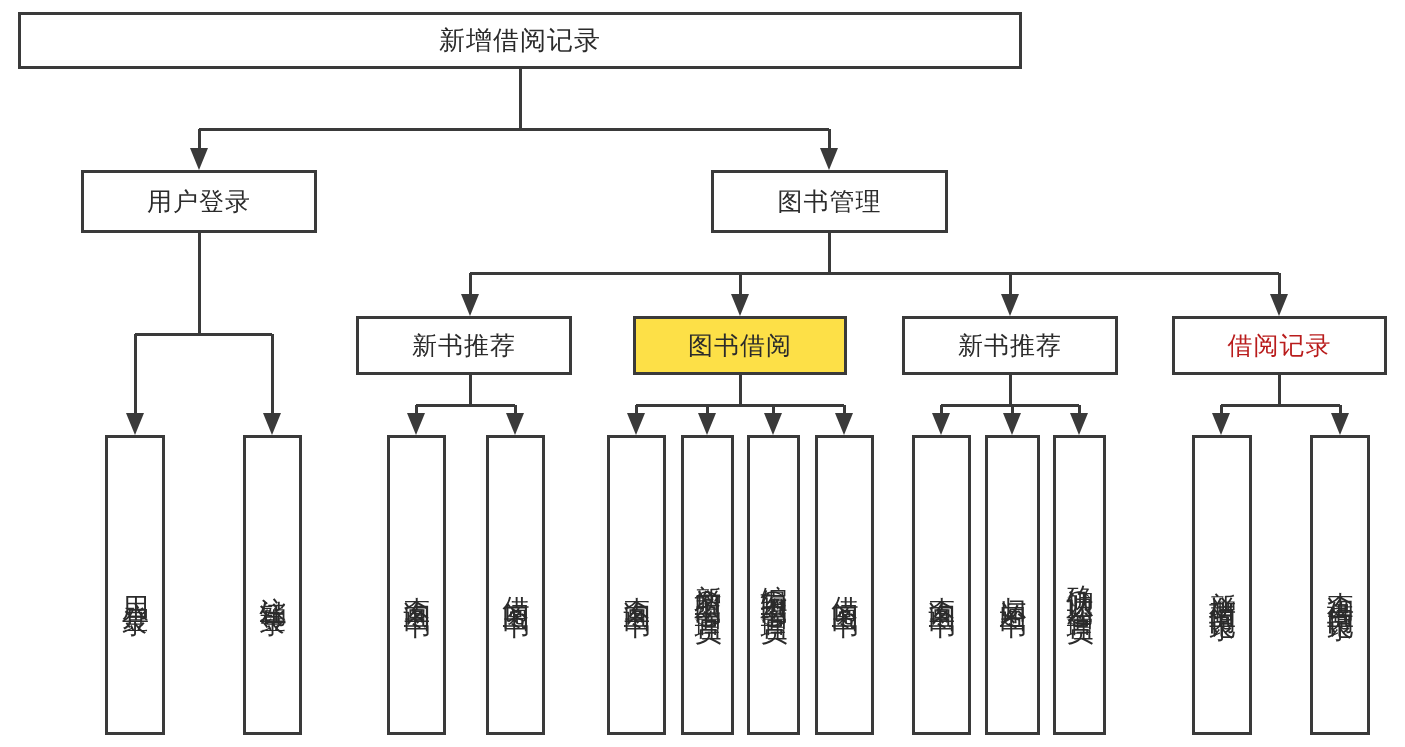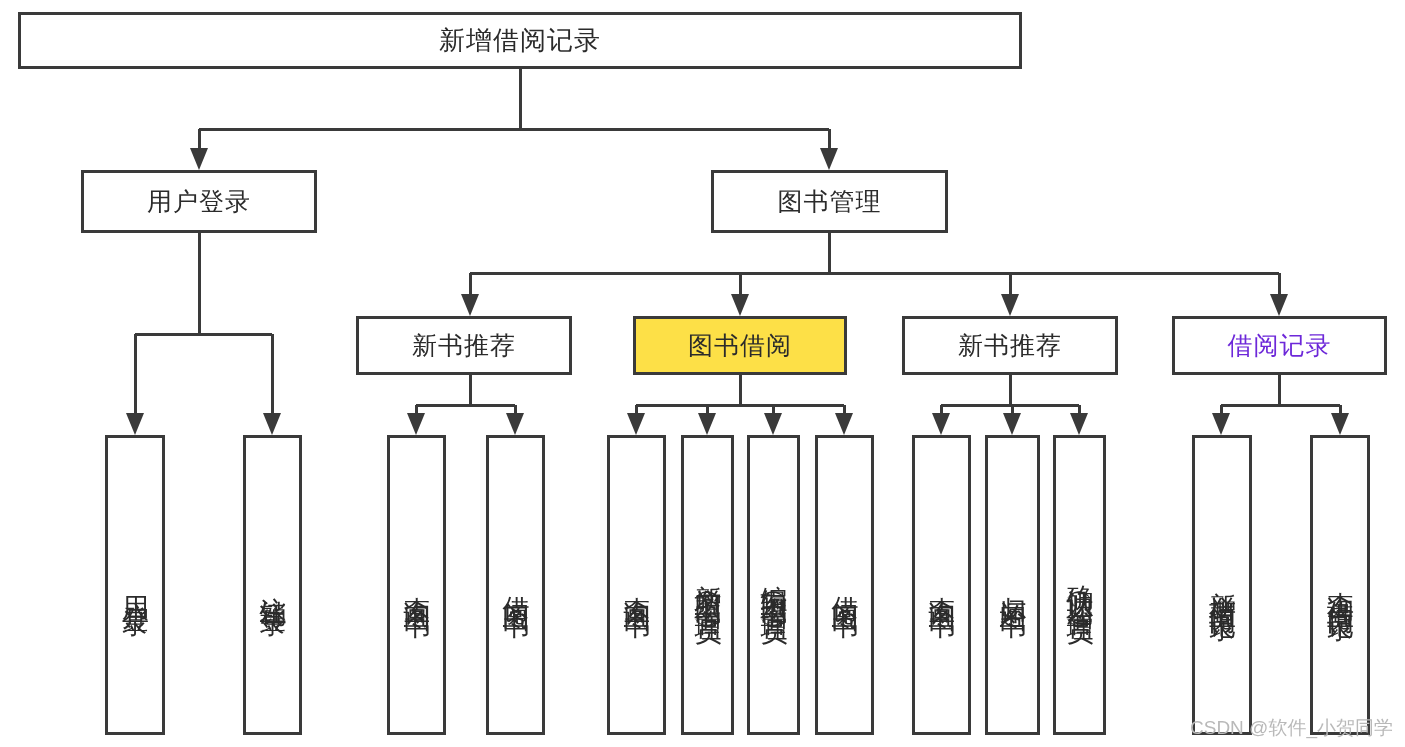--- a/index.html
+++ b/index.html
@@ -143,21 +143,21 @@
       <div class="node horiz" style="left: 356px; top: 316px; width: 216px; height: 59px; border-color: rgb(58, 58, 58); background: rgb(255, 255, 255);">
         <span class="node-label" style="color: rgb(43, 43, 43);">新书推荐</span>
       </div>
       <div class="node horiz" style="left: 633px; top: 316px; width: 214px; height: 59px; border-color: rgb(58, 58, 58); background: #fde047;">
         <span class="node-label" style="color: rgb(43, 43, 43);">图书借阅</span>
       </div>
       <div class="node horiz" style="left: 902px; top: 316px; width: 216px; height: 59px; border-color: rgb(58, 58, 58); background: rgb(255, 255, 255);">
         <span class="node-label" style="color: rgb(43, 43, 43);">新书推荐</span>
       </div>
       <div class="node horiz" style="left: 1172px; top: 316px; width: 215px; height: 59px; border-color: rgb(58, 58, 58); background: rgb(255, 255, 255);">
-        <span class="node-label" style="color: #6d28d9;">借阅记录</span>
+        <span class="node-label" style="color: #b91c1c;">借阅记录</span>
       </div>
       <div class="node vert" style="left: 105px; top: 435px; width: 60px; height: 300px; border-color: rgb(58, 58, 58); background: rgb(255, 255, 255);">
         <span class="node-label" style="color: rgb(43, 43, 43);">用户登录</span>
       </div>
       <div class="node vert" style="left: 243px; top: 435px; width: 59px; height: 300px; border-color: rgb(58, 58, 58); background: rgb(255, 255, 255);">
         <span class="node-label" style="color: rgb(43, 43, 43);">注销登录</span>
       </div>
       <div class="node vert" style="left: 387px; top: 435px; width: 59px; height: 300px; border-color: rgb(58, 58, 58); background: rgb(255, 255, 255);">
         <span class="node-label" style="color: rgb(43, 43, 43);">查询图书</span>
       </div>
@@ -186,15 +186,14 @@
         <span class="node-label" style="color: rgb(43, 43, 43);">确认归还（管理员）</span>
       </div>
       <div class="node vert" style="left: 1192px; top: 435px; width: 60px; height: 300px; border-color: rgb(58, 58, 58); background: rgb(255, 255, 255);">
         <span class="node-label" style="color: rgb(43, 43, 43);">新增借阅记录</span>
       </div>
       <div class="node vert" style="left: 1310px; top: 435px; width: 60px; height: 300px; border-color: rgb(58, 58, 58); background: rgb(255, 255, 255);">
         <span class="node-label" style="color: rgb(43, 43, 43);">查询借阅记录</span>
       </div>
     </div>
 
-  <div class="watermark" style="left: 1190px; top: 715px; color: rgb(185, 185, 185);">CSDN @软件_小贺同学</div>
 
 </div>
 
 </body></html>

